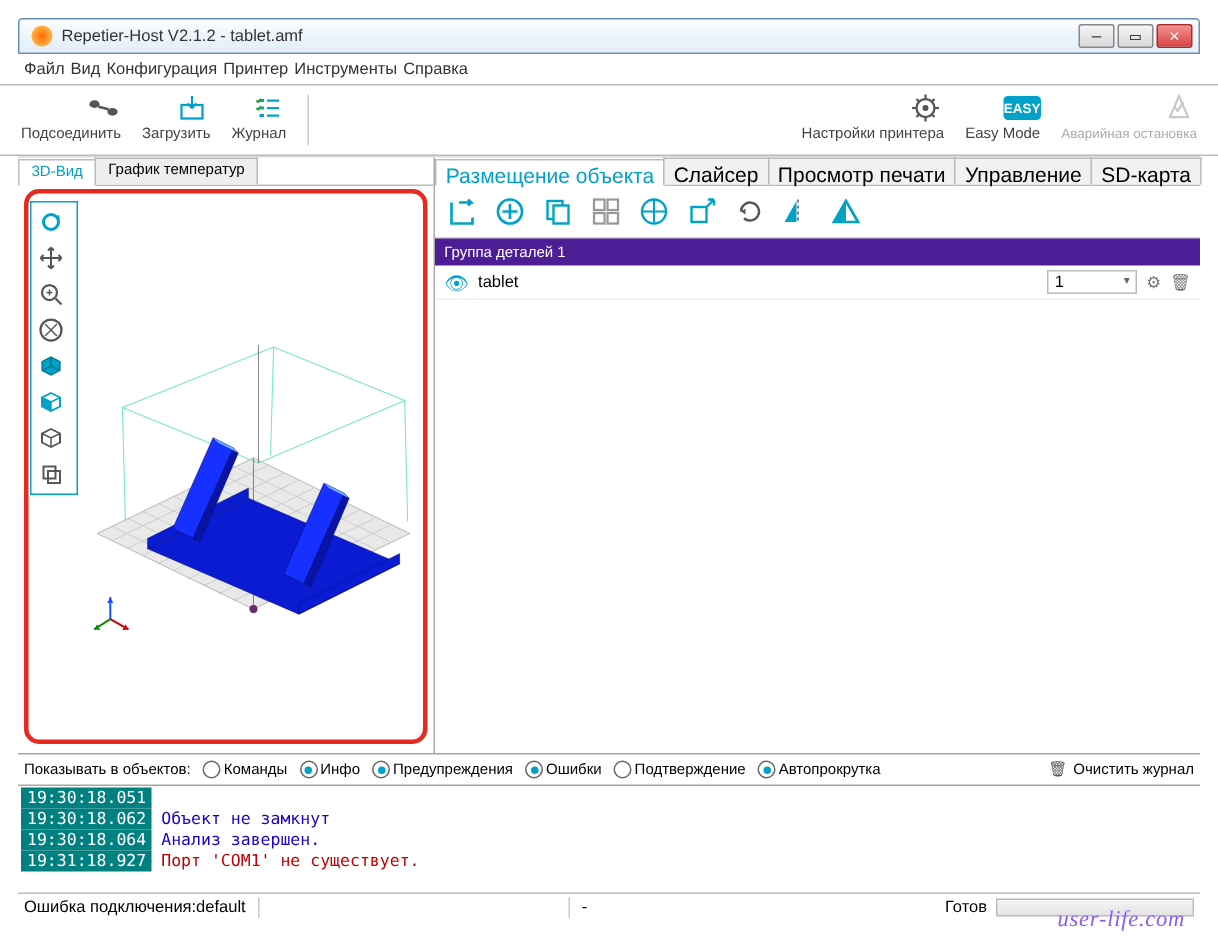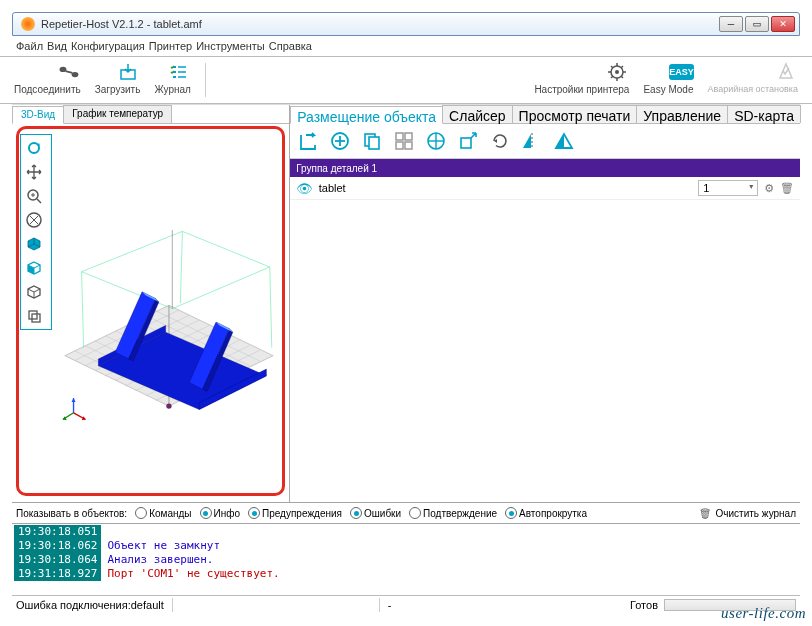--- a/index.html
+++ b/index.html
@@ -46,21 +46,21 @@
 .logfilter .dot.on::after{content:"";width:5px;height:5px;background:#00a3c7;border-radius:50%}
 .logfilter .cleargrp{margin-left:auto;display:flex;align-items:center;gap:4px}
 .loglines{flex:1;background:#fff;overflow:hidden;font-family:Consolas,monospace;font-size:11px;line-height:14px;padding:1px 2px}
 .loglines .ln{display:flex}
 .loglines .ts{background:#008080;color:#fff;padding:0 4px;margin-right:6px}
 .loglines .msg{color:#1b00c8}
 .loglines .msg.err{color:#c00000}
 .statusbar{height:18px;border-top:1px solid #bbb;margin:0 12px 12px 12px;display:flex;align-items:center;font-size:11px;padding:0 4px}
 .statusbar .sep{width:1px;height:14px;background:#ccc;margin:0 8px}
 .statusbar .right{margin-left:auto}
-.watermark{position:absolute;right:6px;bottom:4px;font-style:italic;font-size:15px;color:#0c4a6e;font-family:Georgia,serif;text-shadow:0 1px 0 #fff;letter-spacing:0.5px}
+.watermark{position:absolute;right:22px;bottom:4px;font-style:italic;font-size:15px;color:#8b5cf6;font-family:Georgia,serif;text-shadow:0 1px 0 #fff;letter-spacing:0.5px}
 svg{display:block}
 </style>
 </head>
 <body>
 
 <div class="window">
 
 <div class="titlebar">
  <div class="appicon"></div>
  <div class="title">Repetier-Host V2.1.2 - tablet.amf</div>

